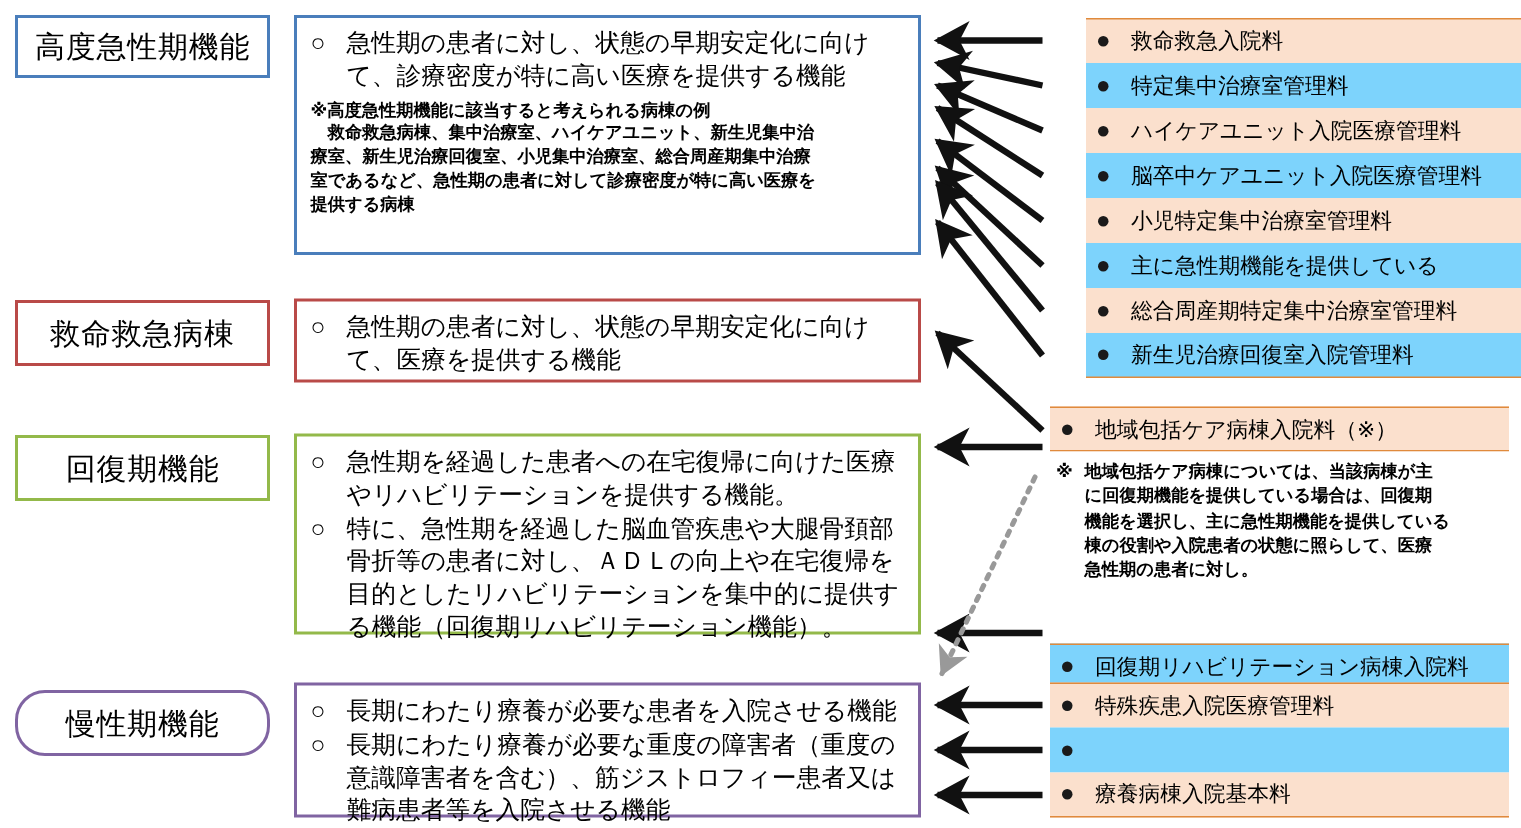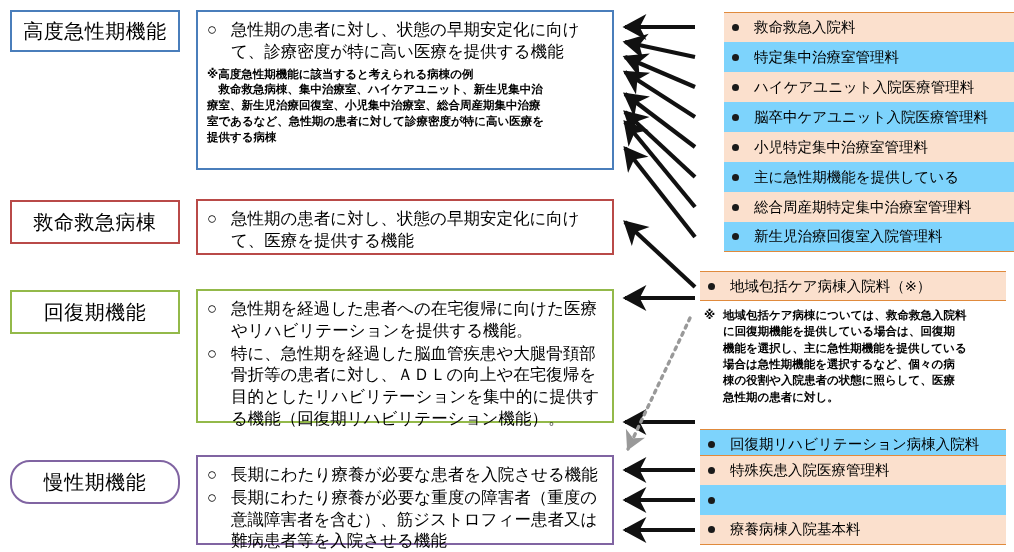--- a/index.html
+++ b/index.html
@@ -199,24 +199,23 @@
   </div>
 
   <div class="fee-list" style="left:700px;top:271px;width:306px;">
     <div class="fee-row shaded rule-top rule-bot">
       <span class="dot"></span>
       <span class="txt">地域包括ケア病棟入院料（※）</span>
     </div>
     <div class="fee-note">
       <span class="fn-mark">※</span>
       <span class="fn-body">
-        <span>地域包括ケア病棟については、救命救急入院料</span>
+        <span>地域包括ケア病棟については、当該病棟が主</span>
         <span>に回復期機能を提供している場合は、回復期</span>
         <span>機能を選択し、主に急性期機能を提供している</span>
-        <span>場合は急性期機能を選択するなど、個々の病</span>
         <span>棟の役割や入院患者の状態に照らして、医療</span>
         <span>急性期の患者に対し。</span>
       </span>
     </div>
   </div>
 
   <div class="fee-list" style="left:700px;top:408px;width:306px;margin-top:21px;">
     <div class="fee-row rule-top rule-bot">
       <span class="dot"></span>
       <span class="txt">回復期リハビリテーション病棟入院料</span>

